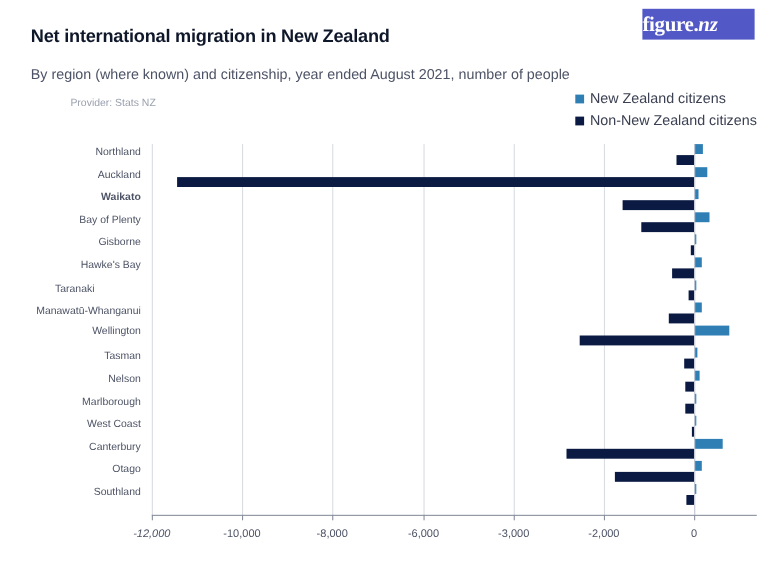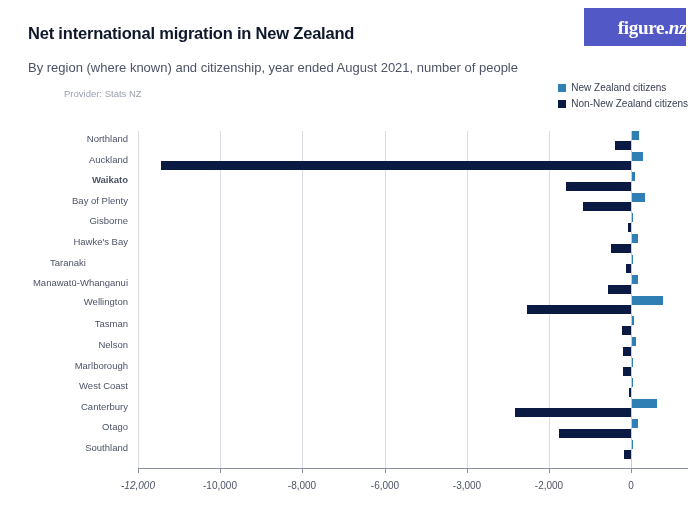--- a/index.html
+++ b/index.html
@@ -51,25 +51,25 @@
     white-space: nowrap;
     padding-left: 36px;
   }
 
   
   .logo {
     position: absolute;
     right: 14px;
     top: 8px;
     width: 102px;
-    height: 38px;
+    height: 28px;
     background: #5258c6;
     display: flex;
     align-items: center;
-    justify-content: flex-end;
+    justify-content: flex-start;
   }
   .logo-text {
     font-family: "Liberation Serif", serif;
     color: #ffffff;
     font-size: 19px;
     font-weight: bold;
     letter-spacing: -0.3px;
     line-height: 1;
   }
   .logo-text .nz {
@@ -82,21 +82,21 @@
     right: 12px;
     top: 82px;
     display: flex;
     flex-direction: column;
     gap: 5px;
   }
   .legend-item {
     display: flex;
     align-items: center;
     gap: 5px;
-    font-size: 10px;
+    font-size: 13px;
     color: #3b4052;
     white-space: nowrap;
     padding-left: 36px;
   }
   .legend-swatch {
     width: 8px;
     height: 8px;
     flex: 0 0 8px;
   }
 

